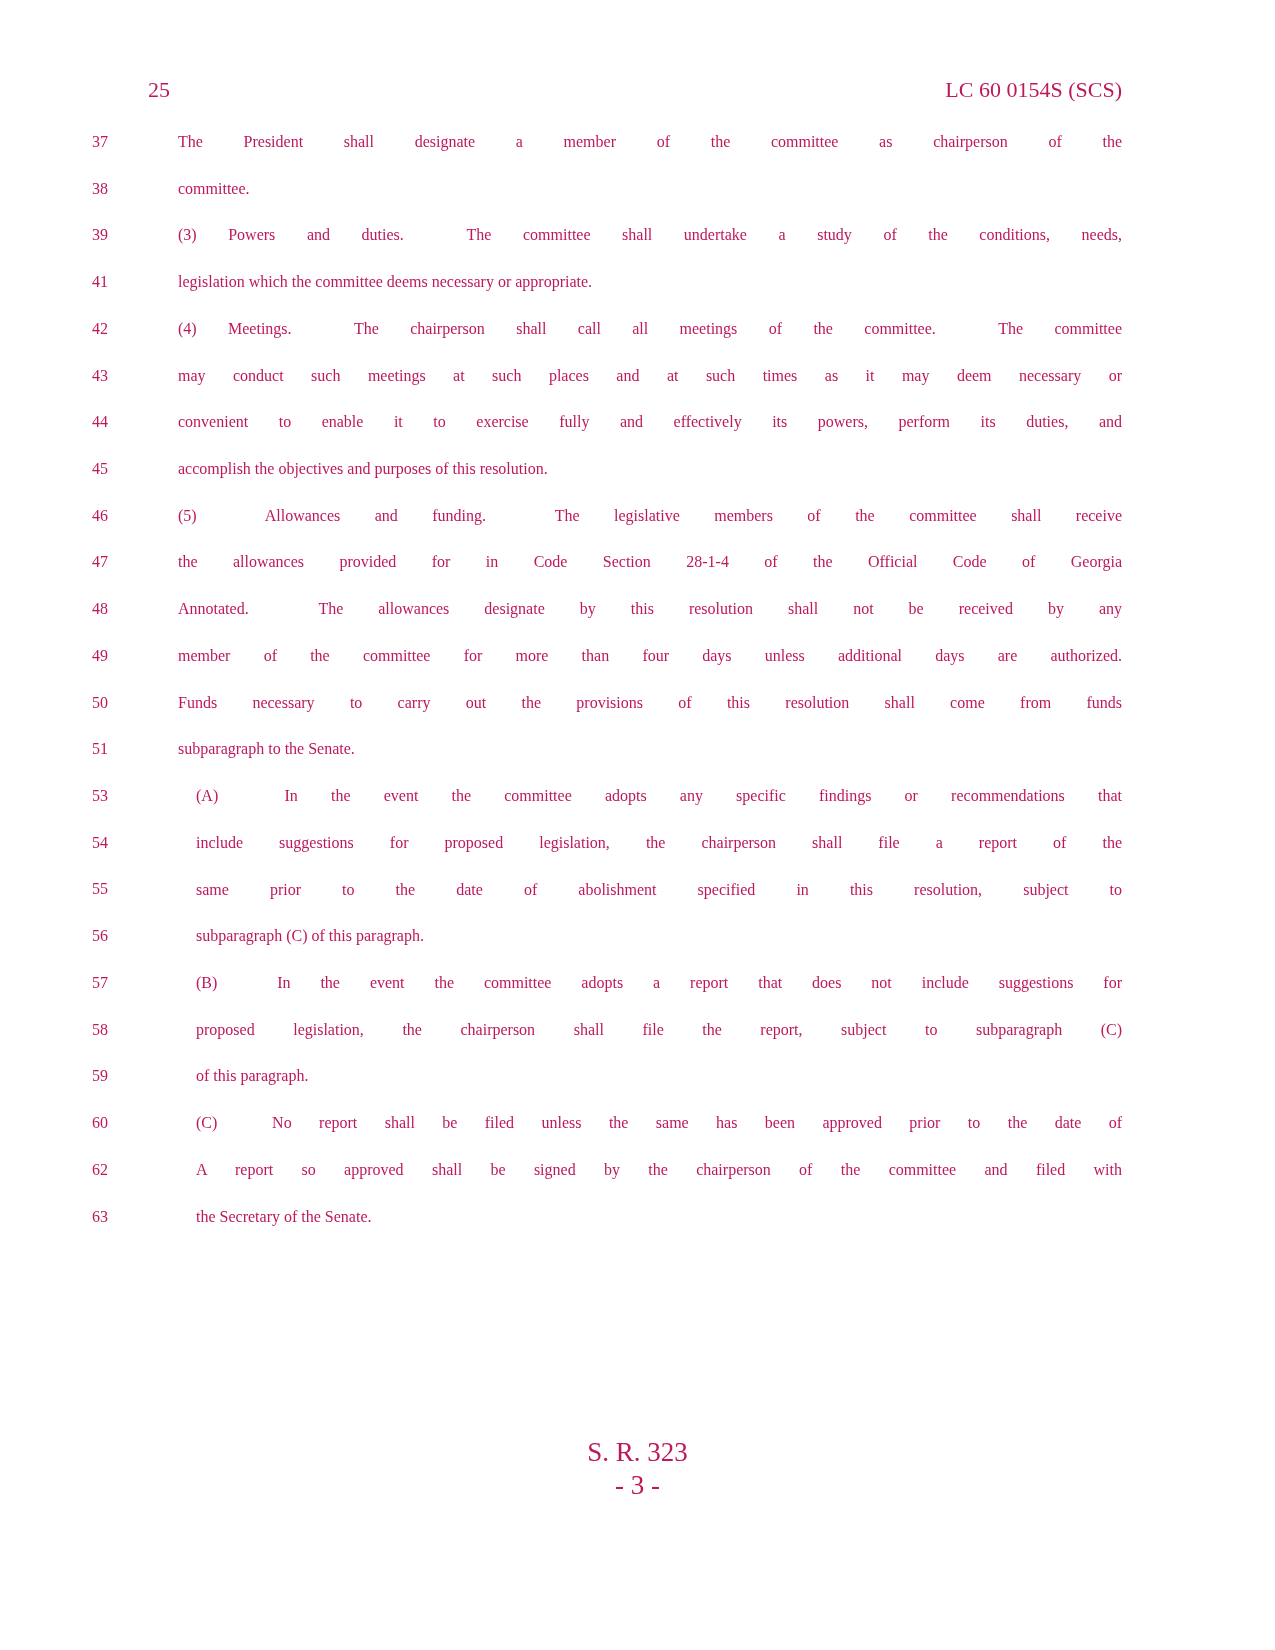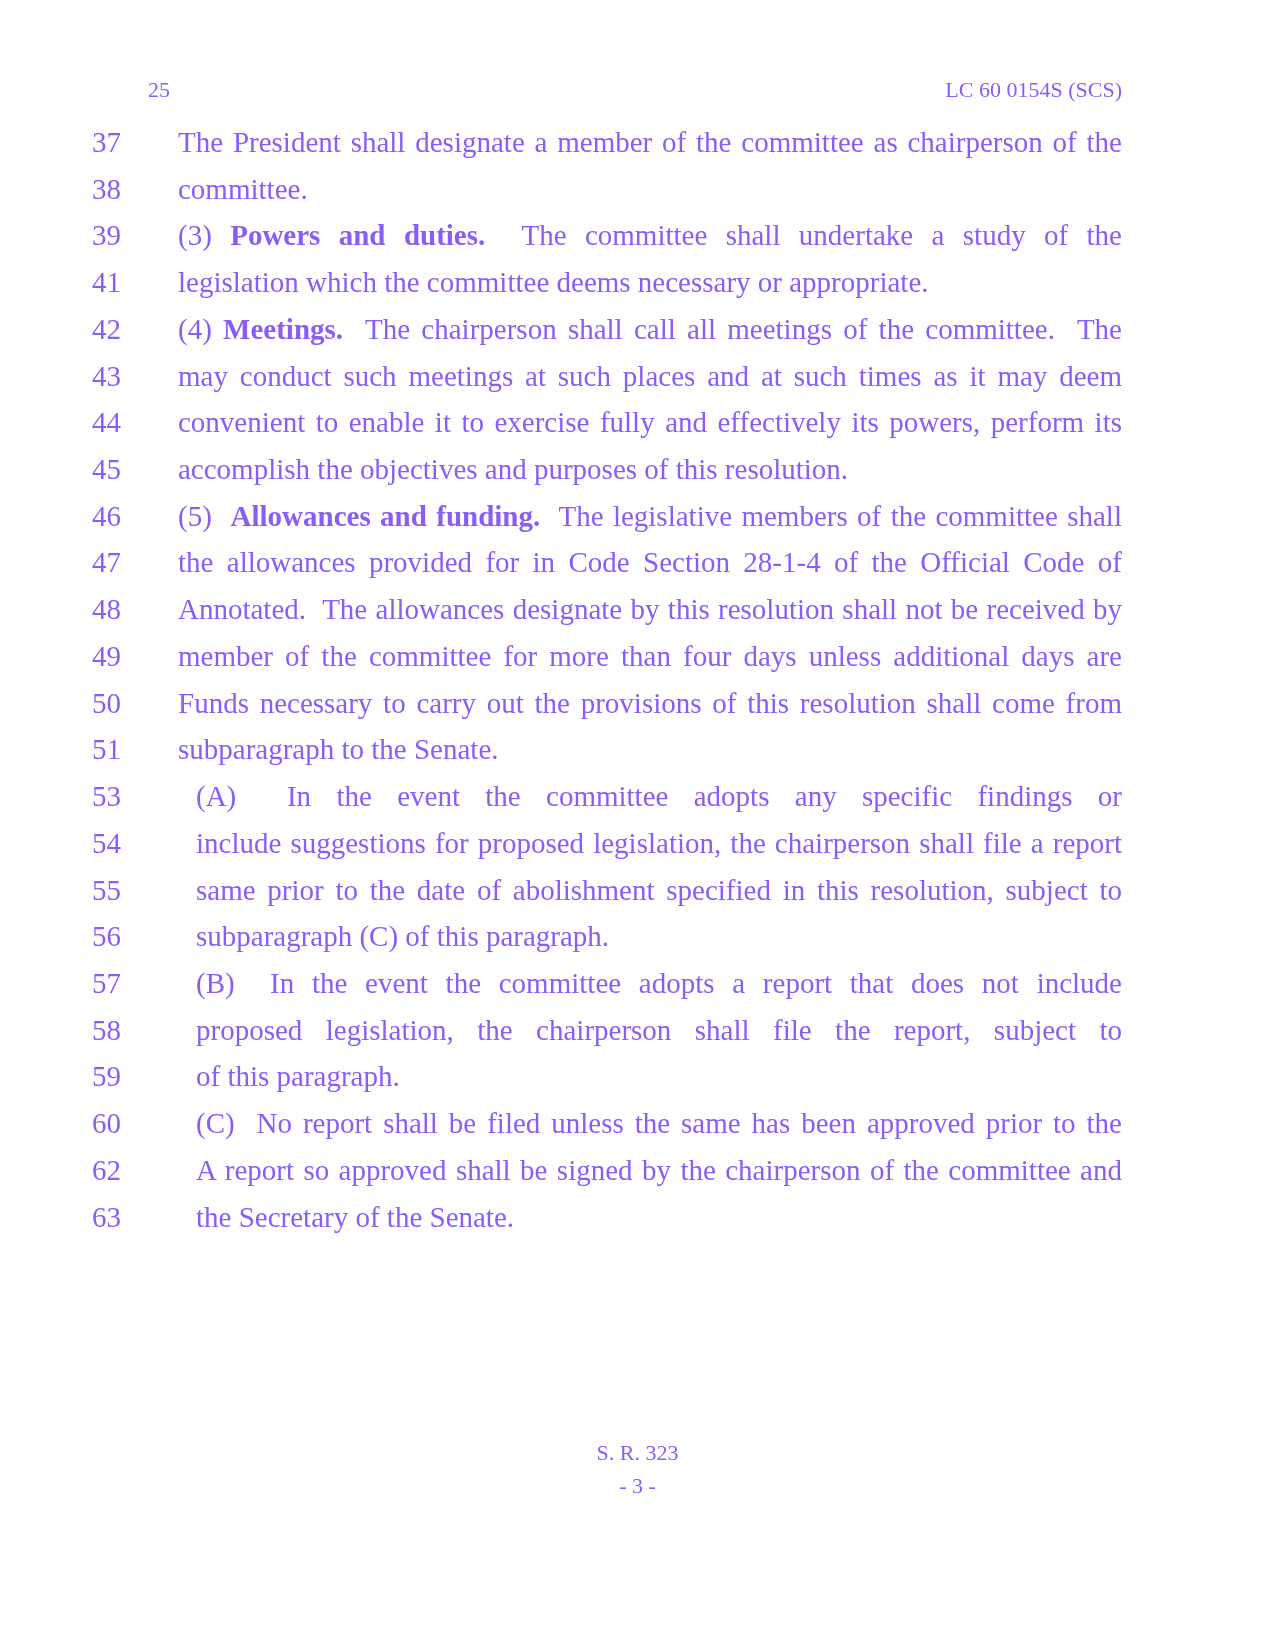--- a/index.html
+++ b/index.html
@@ -2,21 +2,21 @@
 <html><head>
 <meta charset="utf-8">
 <style>
   html, body { margin: 0; padding: 0; background: #e8e8e8; }
   .page {
     position: relative;
     width: 1275px;
     height: 1650px;
     background: #ffffff;
     font-family: "Liberation Serif", "DejaVu Serif", serif;
-    color: #8b5cf6;
+    color: #be185d;
     margin: 0 auto;
     overflow: hidden;
   }
   .header {
     position: absolute;
     top: 75px;
     left: 148px;
     width: 974px;
     display: flex;
     justify-content: space-between;
@@ -26,48 +26,49 @@
   .body-lines {
     position: absolute;
     top: 119px;
     left: 92px;
     width: 1030px;
   }
   .line-row {
     display: flex;
     height: 46.73px;
     line-height: 46.73px;
-    font-size: 29px;
+    font-size: 16px;
+    align-items: flex-end;
   }
   .line-num {
     flex: 0 0 86px;
     width: 86px;
     text-align: left;
   }
   .line-text {
     flex: 1;
     min-width: 0;
     height: 46.73px;
     overflow: hidden;
     white-space: pre-wrap;
     text-align: left;
   }
   .line-text.justify {
     text-align: justify;
     text-align-last: justify;
   }
   .line-text.indent1 { padding-left: 18px; }
-  .bold { font-weight: bold; margin-top: 32px; }
+  .bold { font-weight: normal; margin-top: 32px; }
   .footer {
     position: absolute;
     top: 1436px;
     left: 0;
     width: 1275px;
     text-align: center;
-    font-size: 22px;
+    font-size: 27px;
     line-height: 33px;
   }
 </style>
 </head>
 <body>
 
 <div class="page">
 
   <div class="header">
     <span>25</span>

